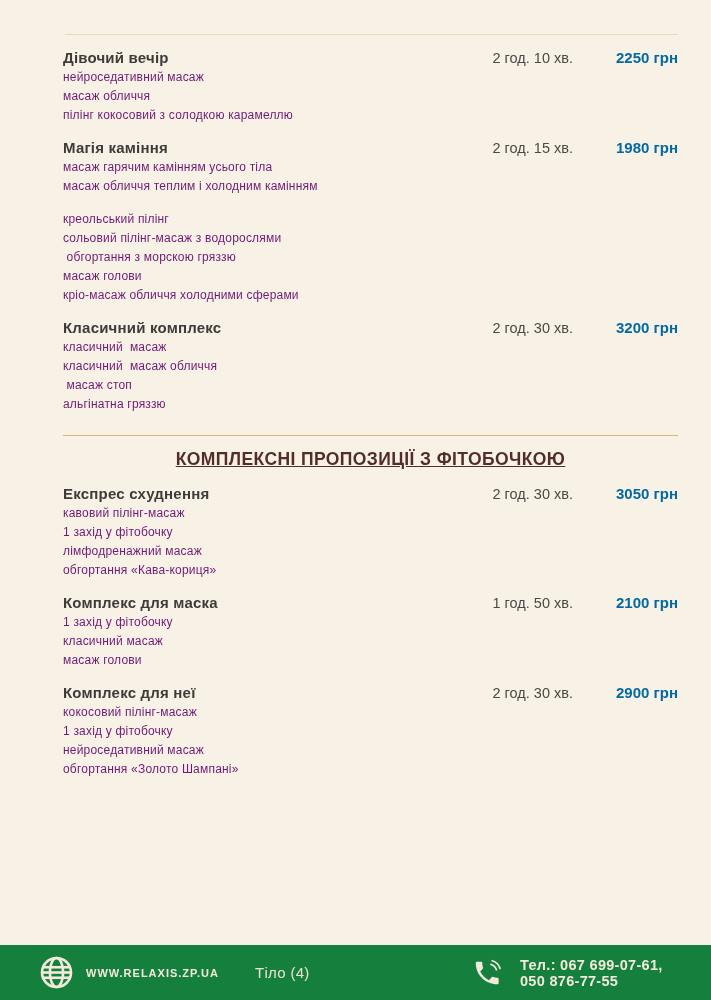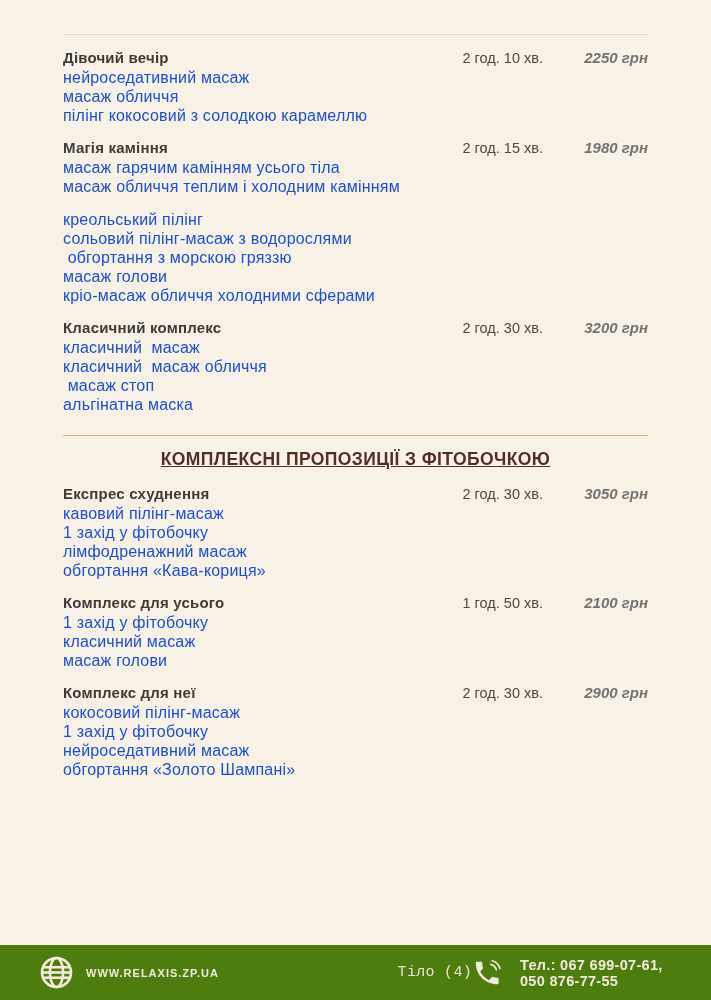--- a/index.html
+++ b/index.html
@@ -8,21 +8,21 @@
     font-family:"Liberation Sans","DejaVu Sans",sans-serif;
   }
   .page{
     position:relative;
     width:711px;height:1000px;
     margin:0 auto;
     background:#F8F2E6;
     overflow:hidden;
   }
   .content{
-    padding:34px 63px 0 63px;
+    padding:34px 33px 0 63px;
   }
   .divider-top{
     border:none;height:1px;margin:0 0 14px 2px;
     background:#E5DABC;
   }
   .section-divider{
     height:1px;background:#D8B872;
     margin:21px 0 13px 0;
   }
   .section-heading{
@@ -40,39 +40,39 @@
     flex:1 1 auto;
     font-size:15px;font-weight:bold;color:#3E3B38;
     letter-spacing:.2px;
   }
   .item-duration{
     flex:0 0 120px;text-align:right;
     font-size:14.5px;color:#4C4845;
   }
   .item-price{
     flex:0 0 105px;text-align:right;
-    font-size:15px;font-weight:bold;color:#737373;font-style:italic;
+    font-size:15px;font-weight:bold;color:#0369a1;
   }
   .item-detail{
-    font-size:16px;line-height:19px;color:#1d4ed8;
+    font-size:12px;line-height:19px;color:#701a75;
     letter-spacing:.2px;
     white-space:pre;
   }
   footer{
     position:absolute;left:0;bottom:0;
     width:100%;height:55px;
-    background:#4d7c0f;
+    background:#15803d;
     display:flex;align-items:center;
     box-sizing:border-box;
     padding:0 22px 0 38px;
     color:#F3EADB;
   }
   .foot-col{flex:1 1 0;display:flex;align-items:center;}
   .foot-left{justify-content:flex-start;gap:11px;}
-  .foot-center{justify-content:flex-end;font-family:Liberation Mono, monospace;}
+  .foot-center{justify-content:flex-start;}
   .foot-right{justify-content:flex-end;gap:18px;}
   .foot-website{
     font-size:11px;font-weight:bold;letter-spacing:1px;
   }
   .foot-page{
     font-size:15px;color:#EBE1D2;letter-spacing:.3px;
   }
   .foot-phones{
     font-size:14.5px;font-weight:bold;letter-spacing:.3px;
   }
@@ -113,38 +113,38 @@
         </div>
         <div class="item">
           <div class="item-head">
             <span class="item-title">Класичний комплекс</span>
             <span class="item-duration">2 год. 30 хв.</span>
             <span class="item-price">3200 грн</span>
           </div>
           <div class="item-detail">класичний  масаж</div>
           <div class="item-detail">класичний  масаж обличчя</div>
           <div class="item-detail"> масаж стоп</div>
-          <div class="item-detail">альгінатна маска</div>
+          <div class="item-detail">альгінатна гряззю</div>
         </div>
         <div class="section-divider"></div>
         <h2 class="section-heading">КОМПЛЕКСНІ ПРОПОЗИЦІЇ З ФІТОБОЧКОЮ</h2>
         <div class="item">
           <div class="item-head">
             <span class="item-title">Експрес схуднення</span>
             <span class="item-duration">2 год. 30 хв.</span>
             <span class="item-price">3050 грн</span>
           </div>
           <div class="item-detail">кавовий пілінг-масаж</div>
           <div class="item-detail">1 захід у фітобочку</div>
           <div class="item-detail">лімфодренажний масаж</div>
           <div class="item-detail">обгортання «Кава-кориця»</div>
         </div>
         <div class="item">
           <div class="item-head">
-            <span class="item-title">Комплекс для усього</span>
+            <span class="item-title">Комплекс для маска</span>
             <span class="item-duration">1 год. 50 хв.</span>
             <span class="item-price">2100 грн</span>
           </div>
           <div class="item-detail">1 захід у фітобочку</div>
           <div class="item-detail">класичний масаж</div>
           <div class="item-detail">масаж голови</div>
         </div>
         <div class="item">
           <div class="item-head">
             <span class="item-title">Комплекс для неї</span>

